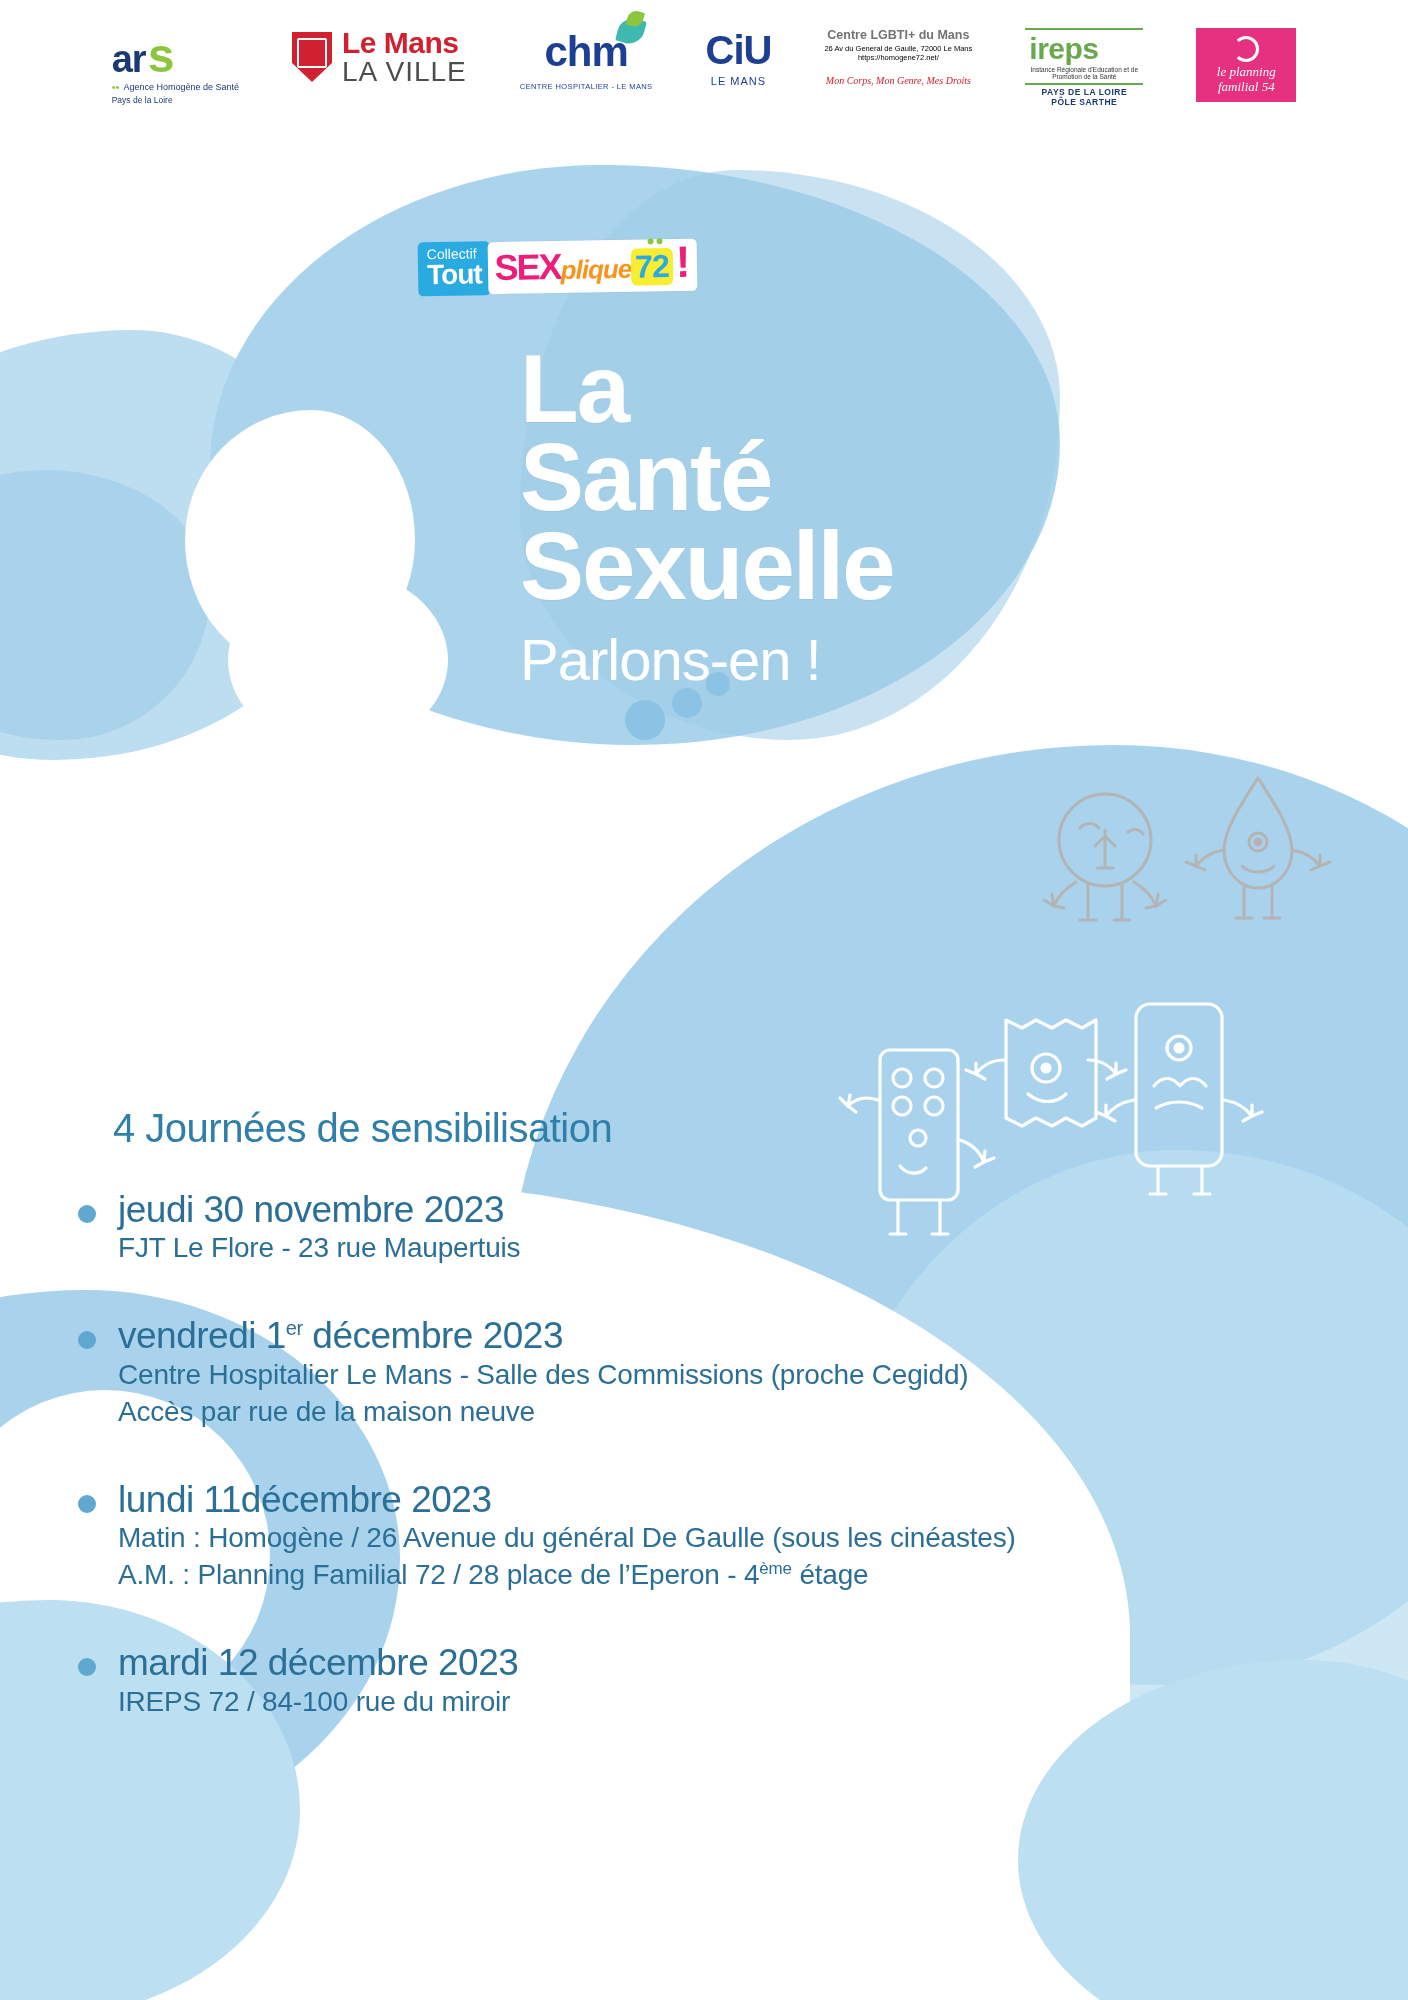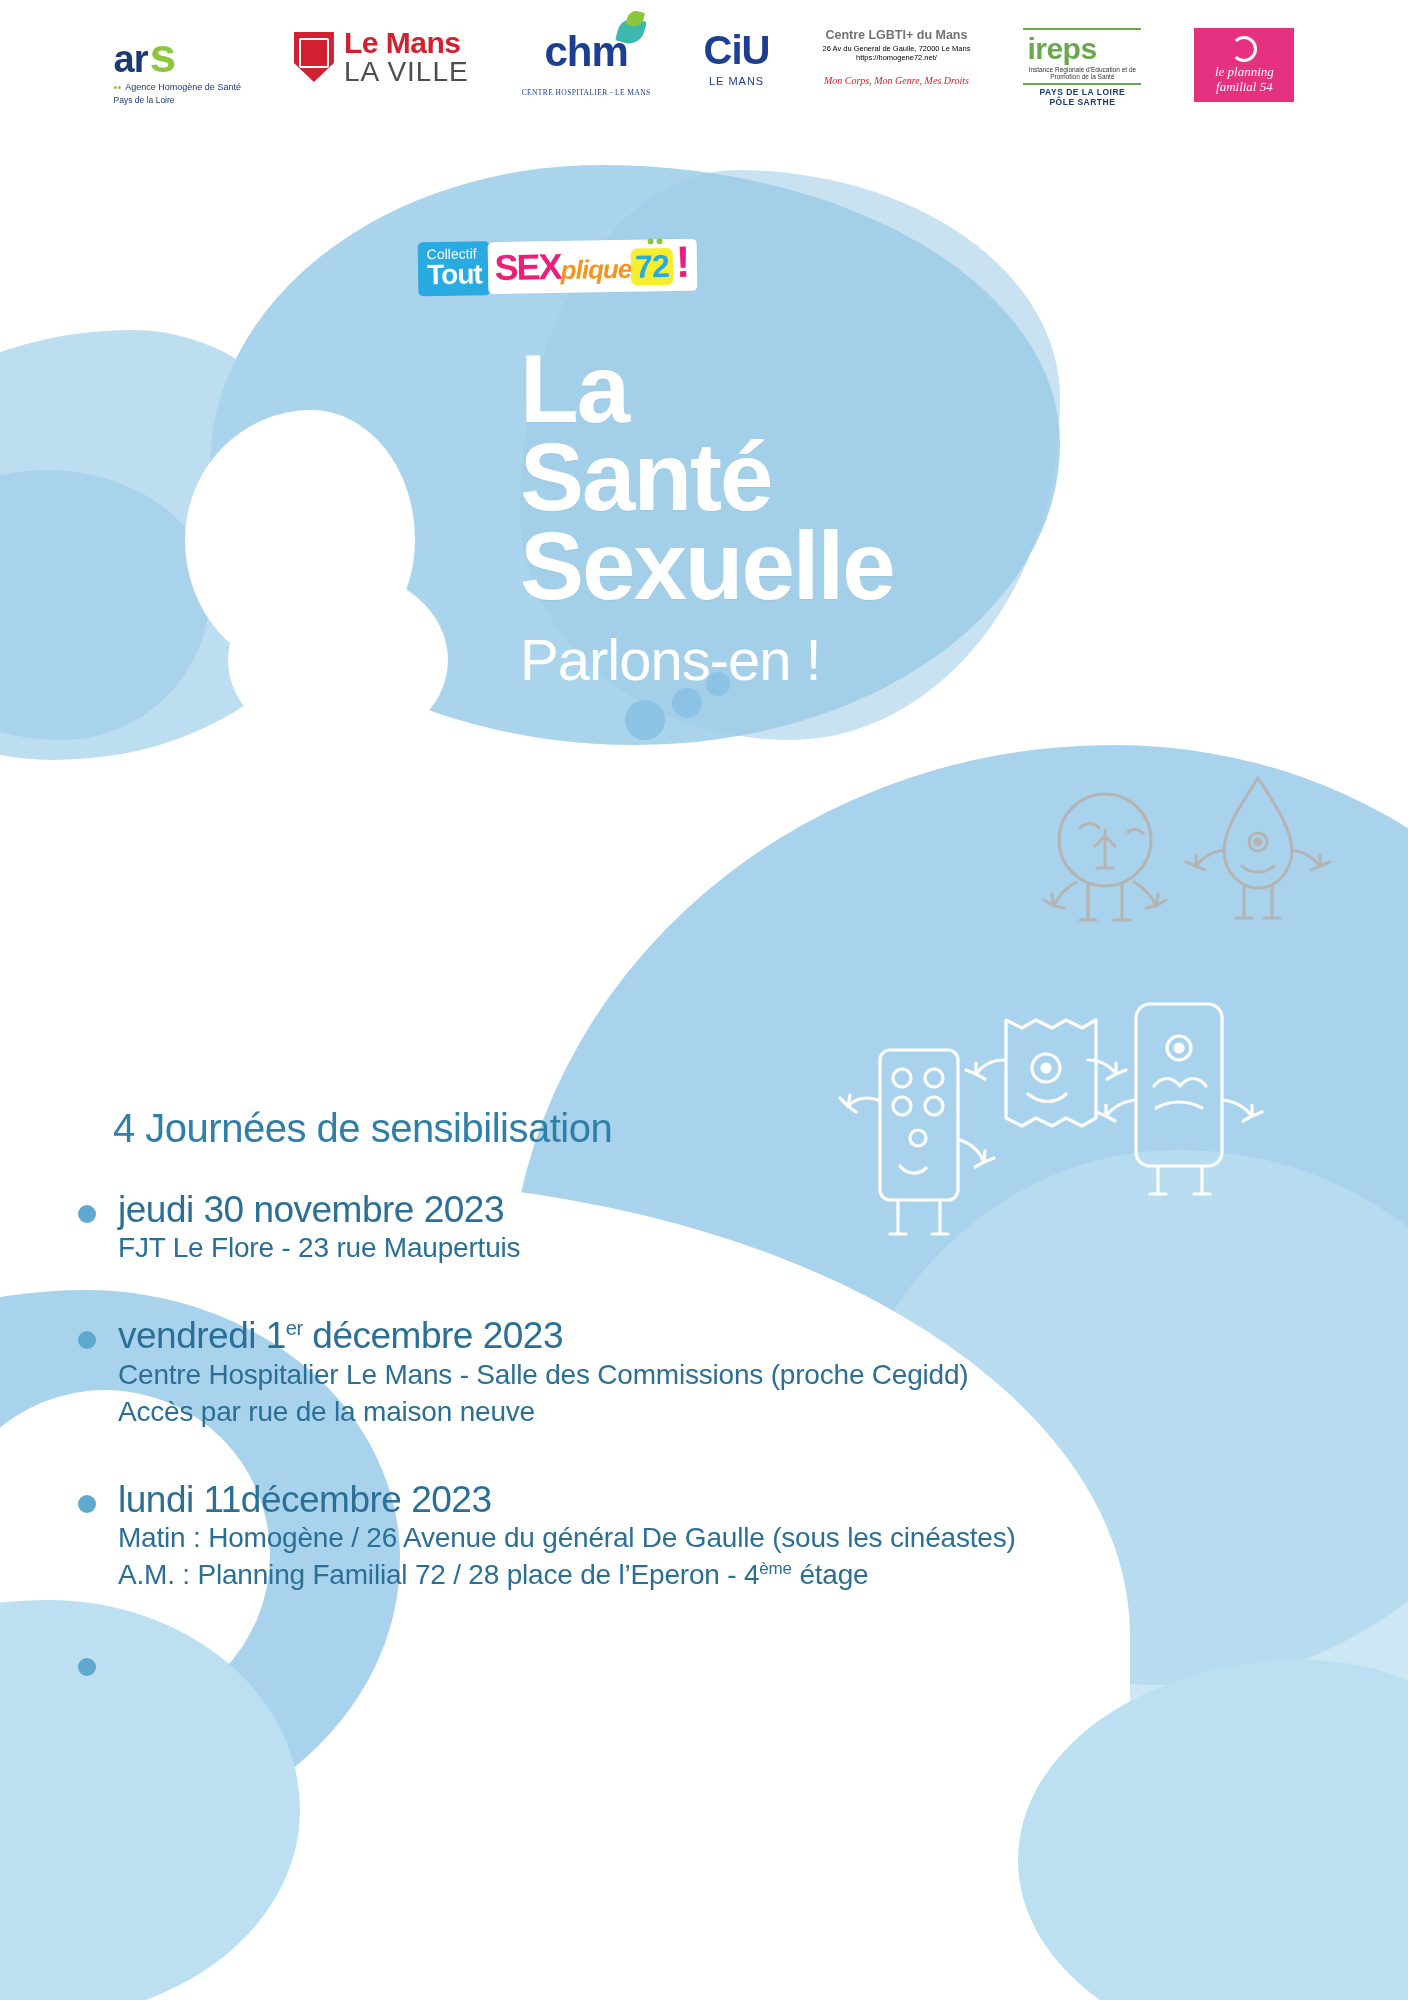--- a/index.html
+++ b/index.html
@@ -164,21 +164,21 @@
     border-radius: 60% 10% 60% 10%;
     transform: rotate(15deg);
   }
   .chm-leaf:after {
     content: "";
     position: absolute; left: 6px; top: -8px;
     width: 16px; height: 16px;
     background: #8cc63e;
     border-radius: 60% 10% 60% 10%;
   }
-  .chm-sub { font-size: 7.5px; color: #1c3f94; letter-spacing: .4px; margin-top: 12px; font-family: Liberation Serif, serif; }
+  .chm-sub { font-size: 7.5px; color: #1c3f94; letter-spacing: .4px; margin-top: 6px; }
 
   
   .ciu-word { font-size: 40px; font-weight: 700; color: #1c3f94; letter-spacing: -1px; position: relative; }
   .ciu-sub { font-size: 11px; color: #1c3f94; letter-spacing: 1px; margin-top: 2px; }
 
   
   .lgbti { text-align: center; }
   .lgbti-t1 { font-size: 12.5px; font-weight: 700; color: #737373; }
   .lgbti-t2 { font-size: 7.5px; color: #000; margin-top: 2px; }
   .lgbti-t3 { font-size: 7.5px; color: #000; }
@@ -524,15 +524,19 @@
     <div class="bullet"></div>
     <div class="event-body">
       <div class="event-date">lundi 11décembre 2023</div>
       <div class="event-line">Matin : Homogène / 26 Avenue du général De Gaulle (sous les cinéastes)</div>
       <div class="event-line"><span>A.M. : Planning Familial 72 / 28 place de l’Eperon - 4</span><sup>ème</sup><span> étage</span></div>
     </div>
   </div>
 
   <div class="event">
     <div class="bullet"></div>
+    <div class="event-body">
+      <div class="event-date">mardi 12 décembre 2023</div>
+      <div class="event-line">IREPS 72 / 84-100 rue du miroir</div>
+    </div>
   </div>
 
 </div>
 
 </body></html>

